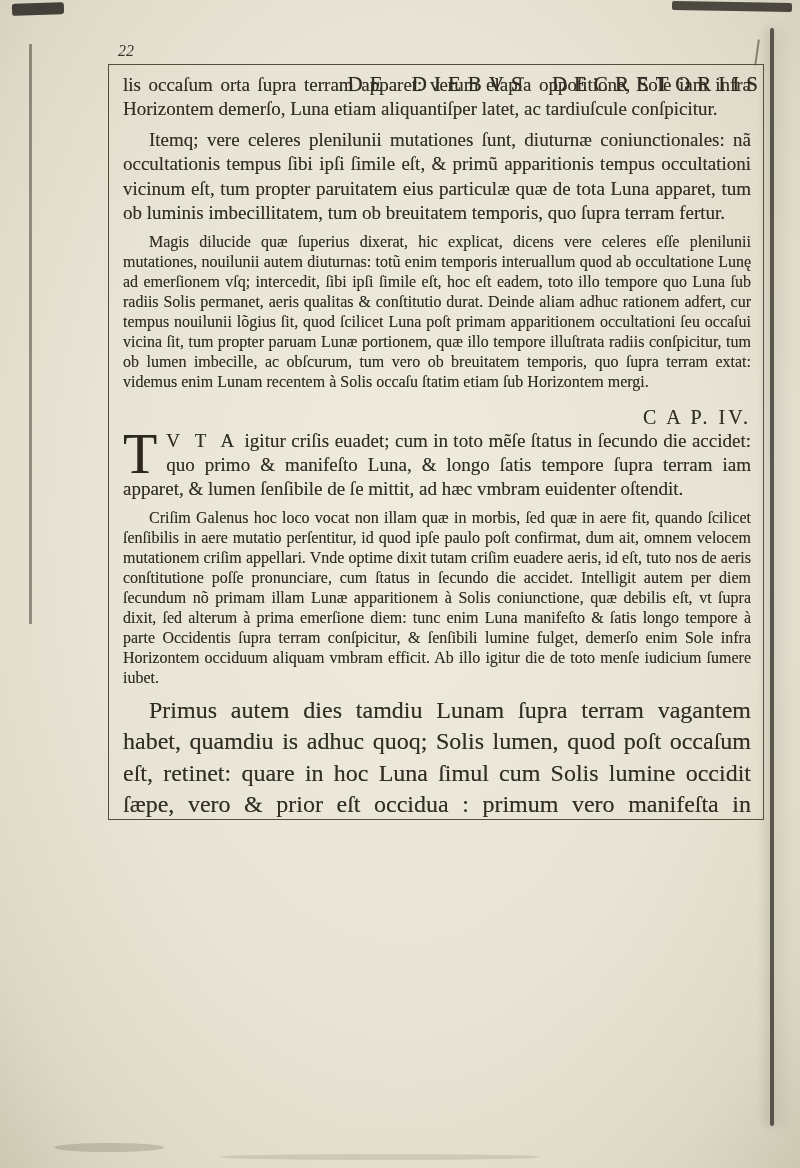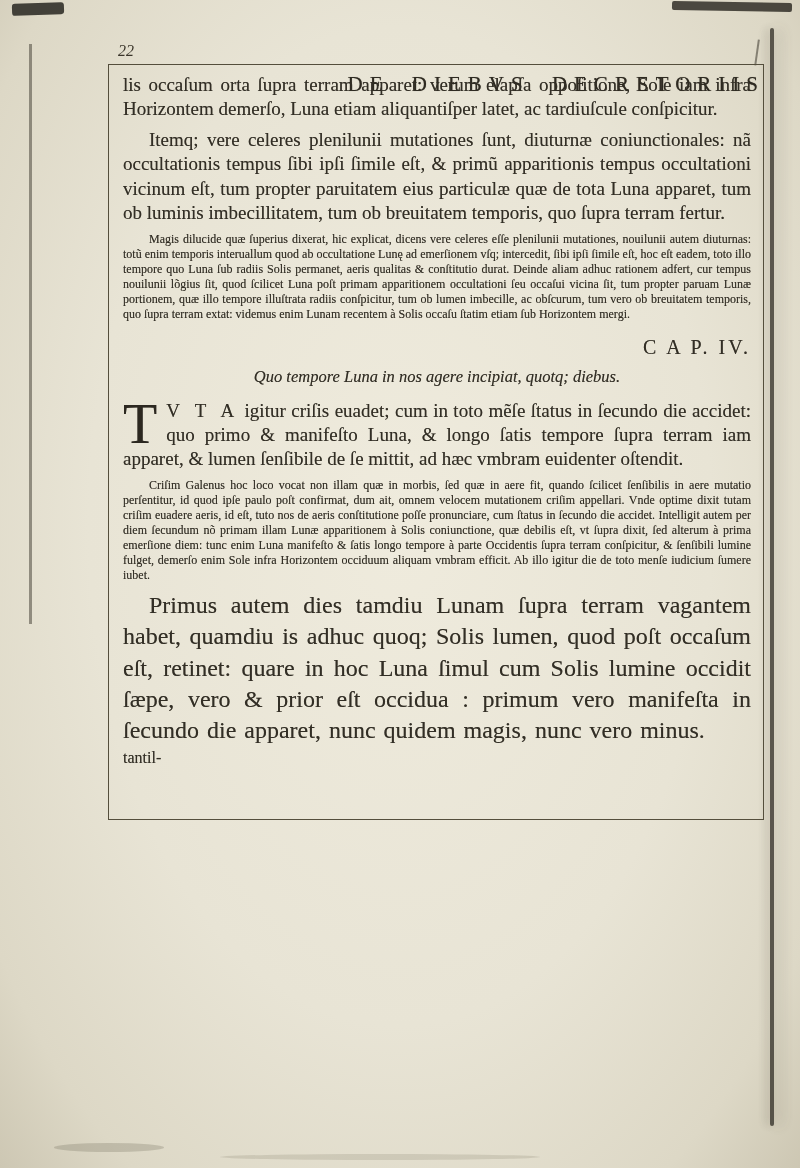--- a/index.html
+++ b/index.html
@@ -49,21 +49,21 @@
   
   .frame {
     position: absolute; left: 108px; top: 64px; width: 656px; height: 756px;
     border: 1.6px solid #544e3c;
     padding: 8px 12px 6px 14px;
     overflow: hidden;
     text-shadow: 0 0 .6px rgba(50,46,37,.5);
   }
   p { margin: 0; text-align: justify; }
   .main       { font-size: 19px;   line-height: 1.27; }
-  .commentary { font-size: 12px;   line-height: 1.25; }
+  .commentary { font-size: 16px;   line-height: 1.25; }
   .para-large { font-size: 24px; line-height: 1.3; word-spacing: 2px; }
   .indent     { text-indent: 26px; }
   .mt         { margin-top: 7px; }
 
   .chapter-heading  { text-align: right; font-size: 20px; letter-spacing: 3px; margin-top: 14px; }
   .chapter-subtitle { text-align: center; font-style: italic; font-size: 16.5px;
                       margin-top: 8px; margin-bottom: 12px; }
 
   .dropcap   { float: left; font-size: 56px; line-height: 44px; padding: 3px 9px 0 0; color: #2c2820; }
   .lead-caps { letter-spacing: 5px; }
@@ -88,21 +88,20 @@
 
   <div class="frame">
 
     <p class="main">lis occaſum orta ſupra terram apparet: verum elapſa oppoſitione, Sole iam infra Horizontem demerſo, Luna etiam aliquantiſper latet, ac tardiuſcule conſpicitur.</p>
 
     <p class="main indent mt">Itemq; vere celeres plenilunii mutationes ſunt, diuturnæ coniunctionales: nã occultationis tempus ſibi ipſi ſimile eſt, &amp; primũ apparitionis tempus occultationi vicinum eſt, tum propter paruitatem eius particulæ quæ de tota Luna apparet, tum ob luminis imbecillitatem, tum ob breuitatem temporis, quo ſupra terram fertur.</p>
 
     <p class="commentary indent mt">Magis dilucide quæ ſuperius dixerat, hic explicat, dicens vere celeres eſſe plenilunii mutationes, nouilunii autem diuturnas: totũ enim temporis interuallum quod ab occultatione Lunę ad emerſionem vſq; intercedit, ſibi ipſi ſimile eſt, hoc eſt eadem, toto illo tempore quo Luna ſub radiis Solis permanet, aeris qualitas &amp; conſtitutio durat. Deinde aliam adhuc rationem adfert, cur tempus nouilunii lõgius ſit, quod ſcilicet Luna poſt primam apparitionem occultationi ſeu occaſui vicina ſit, tum propter paruam Lunæ portionem, quæ illo tempore illuſtrata radiis conſpicitur, tum ob lumen imbecille, ac obſcurum, tum vero ob breuitatem temporis, quo ſupra terram extat: videmus enim Lunam recentem à Solis occaſu ſtatim etiam ſub Horizontem mergi.</p>
 
     <div class="chapter-heading">C A P.   IV.</div>
-    <div class="chapter-subtitle">Quo tempore Luna in nos agere incipiat, quotq; diebus.</div>
 
     <p class="main">
       <span class="dropcap">T</span><span class="lead-caps">V T A</span><span> igitur criſis euadet; cum in toto mẽſe ſtatus in ſecundo die accidet: quo primo &amp; manifeſto Luna, &amp; longo ſatis tempore ſupra terram iam apparet, &amp; lumen ſenſibile de ſe mittit, ad hæc vmbram euidenter oſtendit.</span>
     </p>
 
     <p class="commentary indent mt">Criſim Galenus hoc loco vocat non illam quæ in morbis, ſed quæ in aere fit, quando ſcilicet ſenſibilis in aere mutatio perſentitur, id quod ipſe paulo poſt confirmat, dum ait, omnem velocem mutationem criſim appellari. Vnde optime dixit tutam criſim euadere aeris, id eſt, tuto nos de aeris conſtitutione poſſe pronunciare, cum ſtatus in ſecundo die accidet. Intelligit autem per diem ſecundum nõ primam illam Lunæ apparitionem à Solis coniunctione, quæ debilis eſt, vt ſupra dixit, ſed alterum à prima emerſione diem: tunc enim Luna manifeſto &amp; ſatis longo tempore à parte Occidentis ſupra terram conſpicitur, &amp; ſenſibili lumine fulget, demerſo enim Sole infra Horizontem occiduum aliquam vmbram efficit. Ab illo igitur die de toto menſe iudicium ſumere iubet.</p>
 
     <p class="para-large indent mt">Primus autem dies tamdiu Lunam ſupra terram vagantem habet, quamdiu is adhuc quoq; Solis lumen, quod poſt occaſum eſt, retinet: quare in hoc Luna ſimul cum Solis lumine occidit ſæpe, vero &amp; prior eſt occidua : primum vero manifeſta in ſecundo die apparet, nunc quidem magis, nunc vero minus.</p>
 
 

